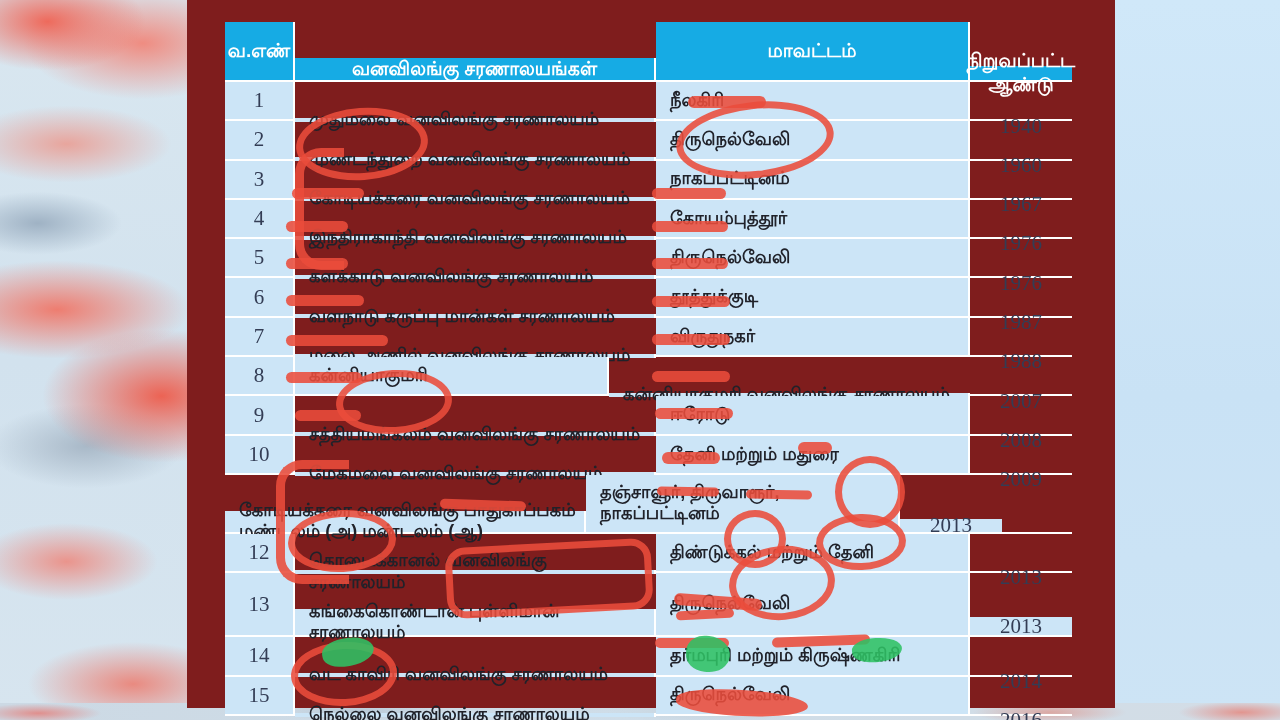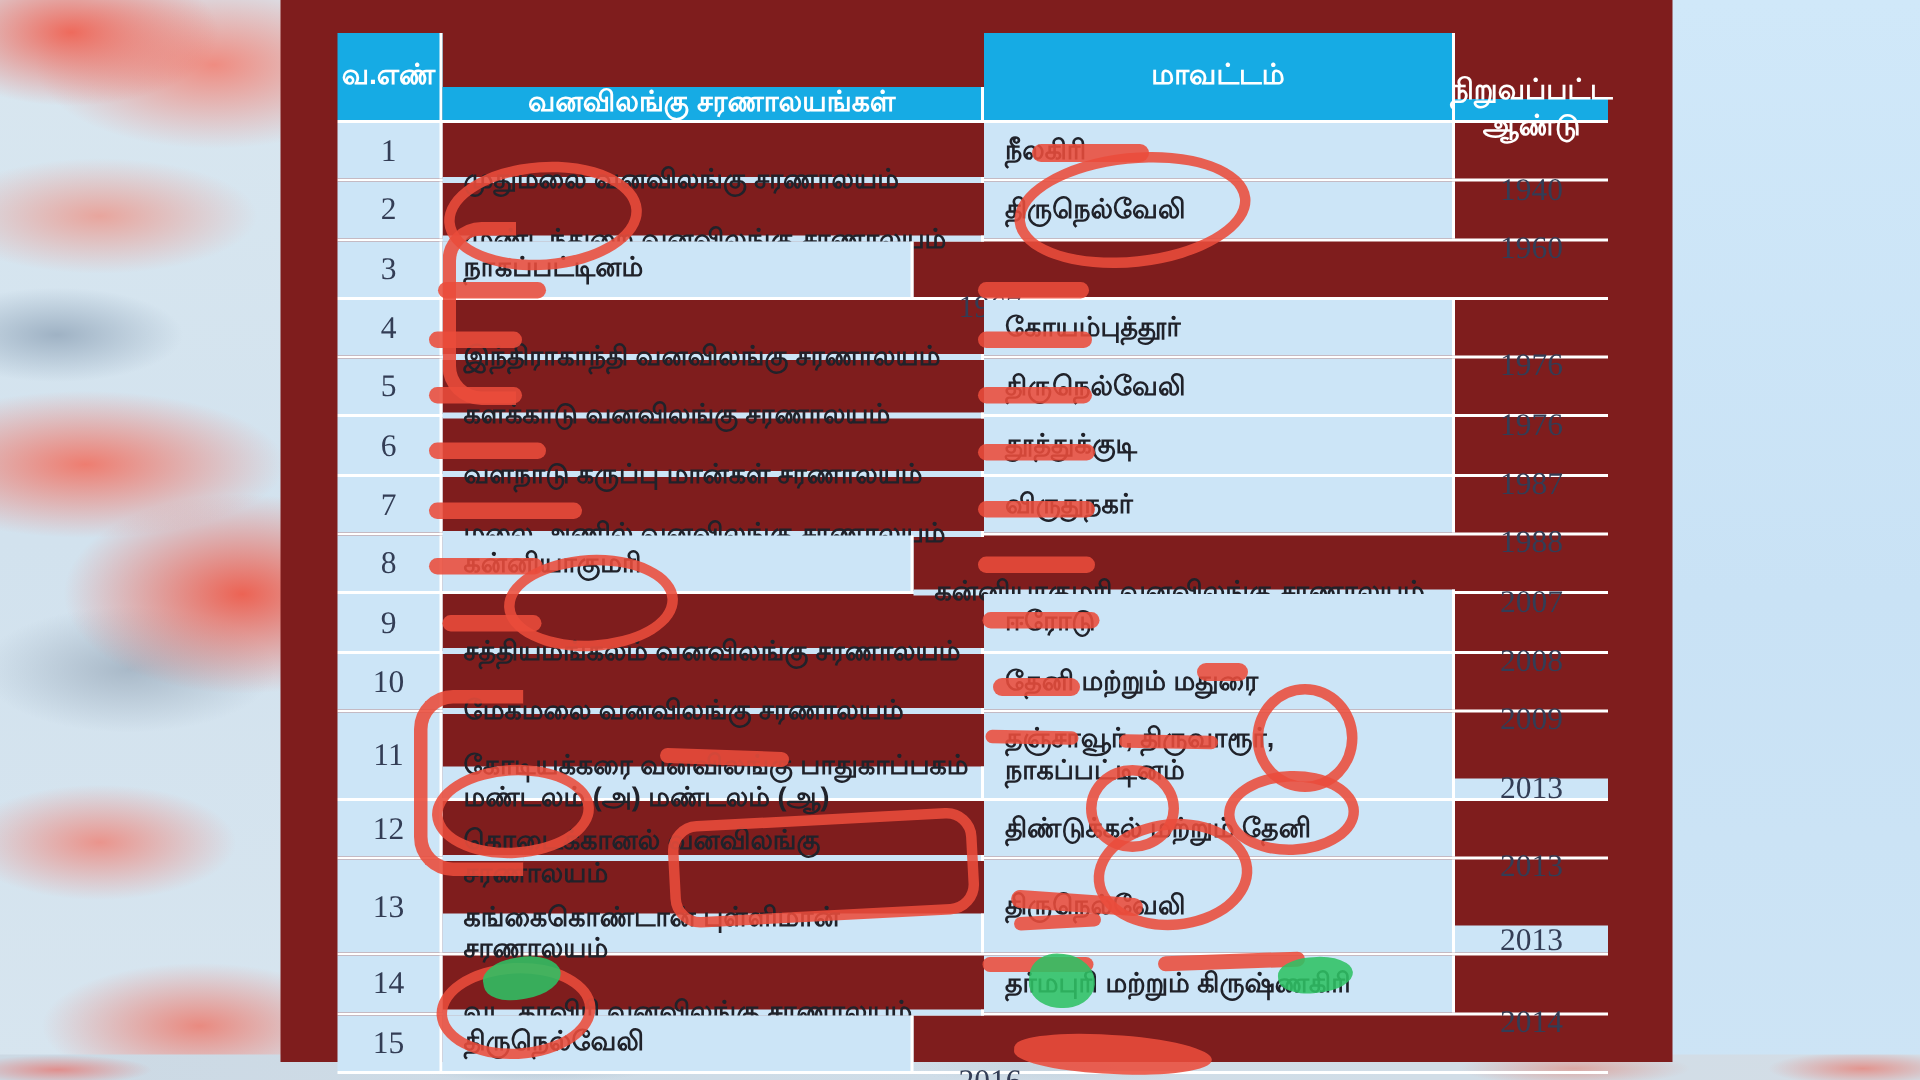--- a/index.html
+++ b/index.html
@@ -114,20 +114,23 @@
               <span>திருநெல்வேலி</span>
             </div>
             <div class="cell c-year num">
               <span>1960</span>
             </div>
           </div>
           <div class="trow">
             <div class="cell c-no num">
               <span>3</span>
             </div>
+            <div class="cell c-name tamil">
+              <span>கோடியக்கரை வனவிலங்கு சரணாலயம்</span>
+            </div>
             <div class="cell c-dist tamil">
               <span>நாகப்பட்டினம்</span>
             </div>
             <div class="cell c-year num">
               <span>1967</span>
             </div>
           </div>
           <div class="trow">
             <div class="cell c-no num">
               <span>4</span>
@@ -220,23 +223,20 @@
               <span>மேகமலை வனவிலங்கு சரணாலயம்</span>
             </div>
             <div class="cell c-dist tamil">
               <span>தேனி மற்றும் மதுரை</span>
             </div>
             <div class="cell c-year num">
               <span>2009</span>
             </div>
           </div>
           <div class="trow">
-            <div class="cell c-no num">
-              <span>11</span>
-            </div>
             <div class="cell c-name tamil">
               <span>கோடியக்கரை வனவிலங்கு பாதுகாப்பகம் மண்டலம் (அ) மண்டலம் (ஆ)</span>
             </div>
             <div class="cell c-dist tamil">
               <span>தஞ்சாவூர், திருவாரூர், நாகப்பட்டினம்</span>
             </div>
             <div class="cell c-year num">
               <span>2013</span>
             </div>
           </div>
@@ -278,20 +278,23 @@
             <div class="cell c-dist tamil">
               <span>தர்மபுரி மற்றும் கிருஷ்ணகிரி</span>
             </div>
             <div class="cell c-year num">
               <span>2014</span>
             </div>
           </div>
           <div class="trow">
             <div class="cell c-no num">
               <span>15</span>
+            </div>
+            <div class="cell c-name tamil">
+              <span>நெல்லை வனவிலங்கு சரணாலயம்</span>
             </div>
             <div class="cell c-dist tamil">
               <span>திருநெல்வேலி</span>
             </div>
             <div class="cell c-year num">
               <span>2016</span>
             </div>
           </div>
         </div>
     </div>

